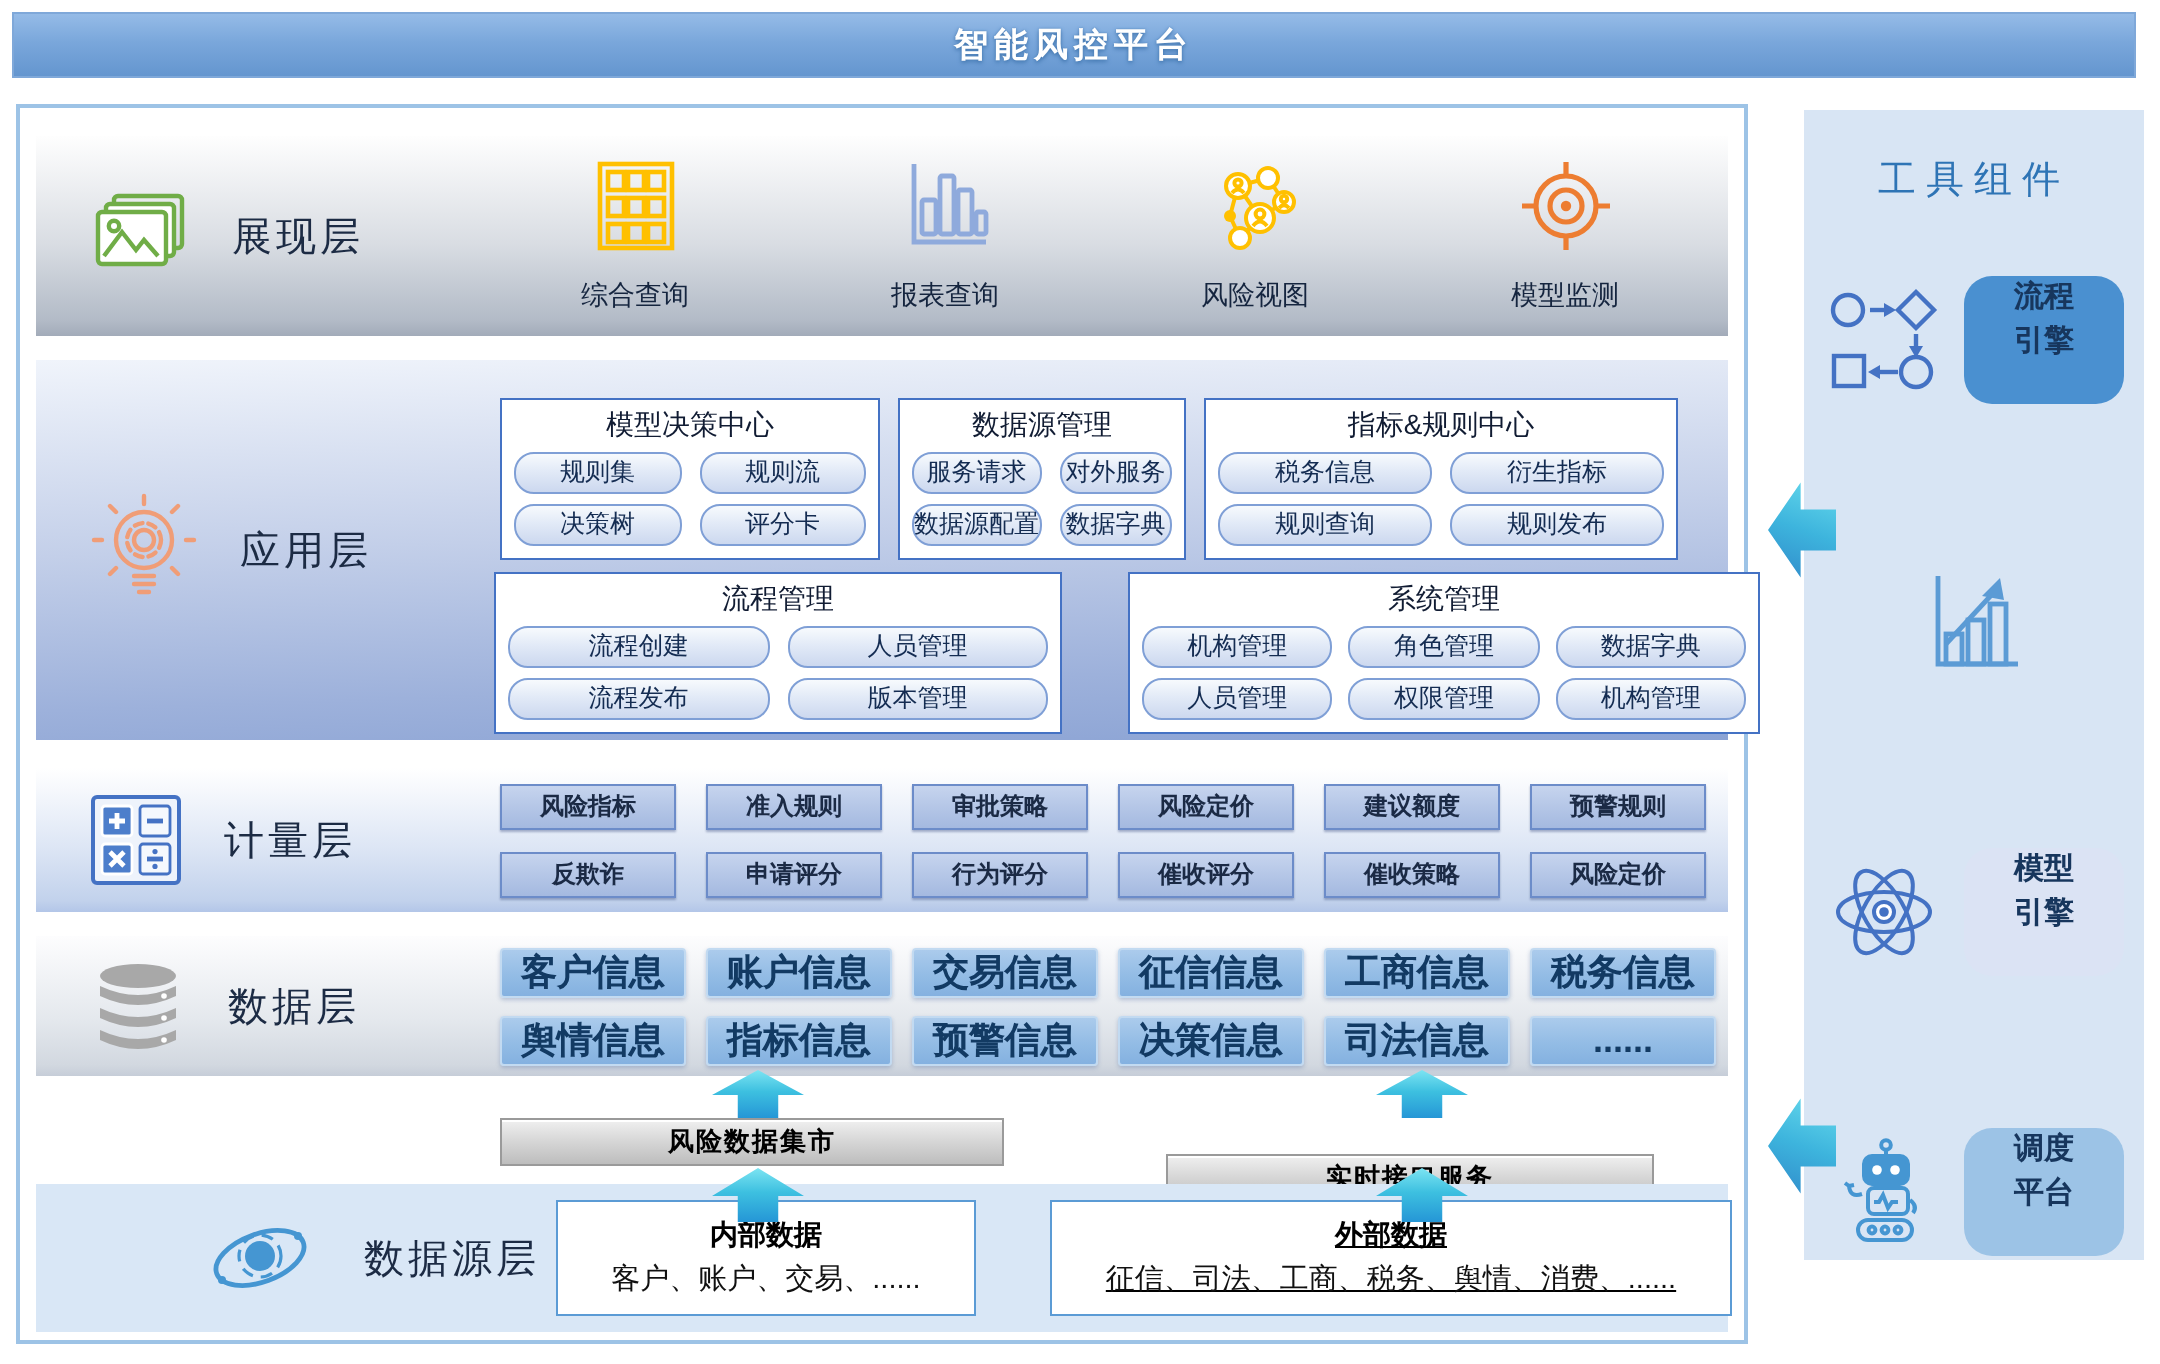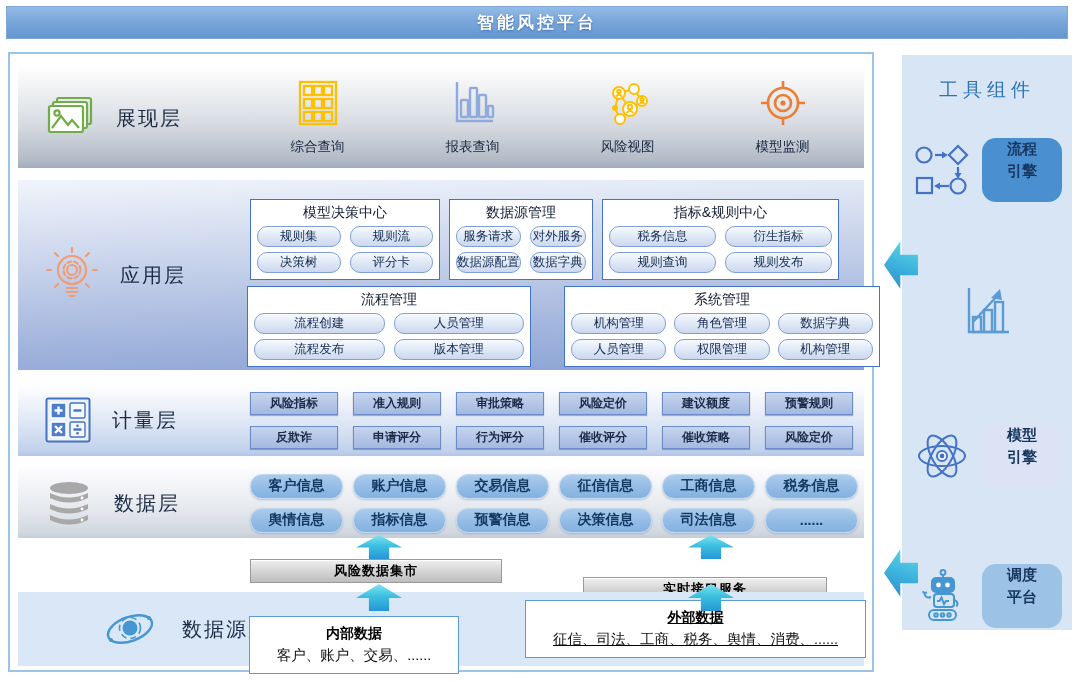--- a/index.html
+++ b/index.html
@@ -52,22 +52,22 @@
   .meas-grid { position:absolute; left:232px; top:0; height:100%; display:grid;
                grid-template-columns:repeat(6,88px); gap:11px 15px; align-content:center; }
   .mbtn { height:23px; background:linear-gradient(180deg,#c6d4ee 0%,#b3c5e6 55%,#a4b9e0 100%);
           border:1px solid #6c8cc9; display:flex; align-items:center; justify-content:center;
           font-size:12px; font-weight:bold; color:#1b2a45; box-shadow:0 1px 1px rgba(60,80,130,.4); }
 
   
   .data-grid { position:absolute; left:232px; top:0; height:100%; display:grid;
                grid-template-columns:repeat(6,93px); gap:9px 10px; align-content:center; }
   .dbtn { height:25px; background:linear-gradient(180deg,#abcbec 0%,#93bce5 55%,#84b1e0 100%);
-          border:1px solid #c2daf1; border-radius:12px; display:flex; align-items:center; justify-content:center;
-          font-size:14px; font-weight:bold; color:#123a63; box-shadow:0 1px 2px rgba(80,110,160,.35); }
+          border:1px solid #c2daf1; border-radius:2px; display:flex; align-items:center; justify-content:center;
+          font-size:18px; font-weight:bold; color:#123a63; box-shadow:0 1px 2px rgba(80,110,160,.35); }
 
   
   .conn-bar { position:absolute; height:24px;
               background:linear-gradient(180deg,#f0f0f0 0%,#d8d8d8 45%,#bdbdbd 100%);
               border:1px solid #9a9a9a; box-shadow:inset 0 1px 0 #ffffff;
               display:flex; align-items:center; justify-content:center;
               font-size:13px; font-weight:bold; color:#000000; letter-spacing:1px; }
   .bar1 { left:240px; top:505px; width:252px; }
   .bar2 { left:573px; top:523px; width:244px; }
 
@@ -75,21 +75,21 @@
               background:linear-gradient(180deg,#7ce4f2 0%,#3dc0e0 45%,#2596d6 100%);
               clip-path:polygon(50% 0,100% 52%,72% 52%,72% 100%,28% 100%,28% 52%,0 52%); z-index:3; }
   .ua1 { left:346px; top:481px; }
   .ua2 { left:678px; top:481px; }
   .ua3 { left:346px; top:530px; height:27px; }
   .ua4 { left:678px; top:530px; height:27px; }
 
   
   .src-box { position:absolute; background:#ffffff; border:1.5px solid #5b9bd5;
              display:flex; flex-direction:column; align-items:center; justify-content:center; gap:3px; }
-  .sbox1 { left:231px; top:8px; width:210px; height:58px;margin-top:16px; }
+  .sbox1 { left:260px; top:8px; width:210px; height:58px; }
   .sbox2 { left:507px; top:8px; width:341px; height:58px;text-decoration:underline; }
   .stitle { font-size:14px; font-weight:bold; color:#000000; }
   .sdesc { font-size:14.5px; color:#111111; white-space:nowrap; }
 
   
   .sidebar { position:absolute; left:902px; top:55px; width:170px; height:575px; background:#d8e5f4; }
   .sb-title { text-align:center; padding-top:22px; font-size:19px; color:#2e74b5; letter-spacing:5px; }
   .tool { position:absolute; left:0; width:100%; height:66px; display:flex; align-items:center; justify-content:center; gap:10px; }
   .t0{top:82px;} .t1{top:224px;} .t2{top:368px;} .t3{top:508px;}
   .ticon { width:60px; display:flex; justify-content:center; }

